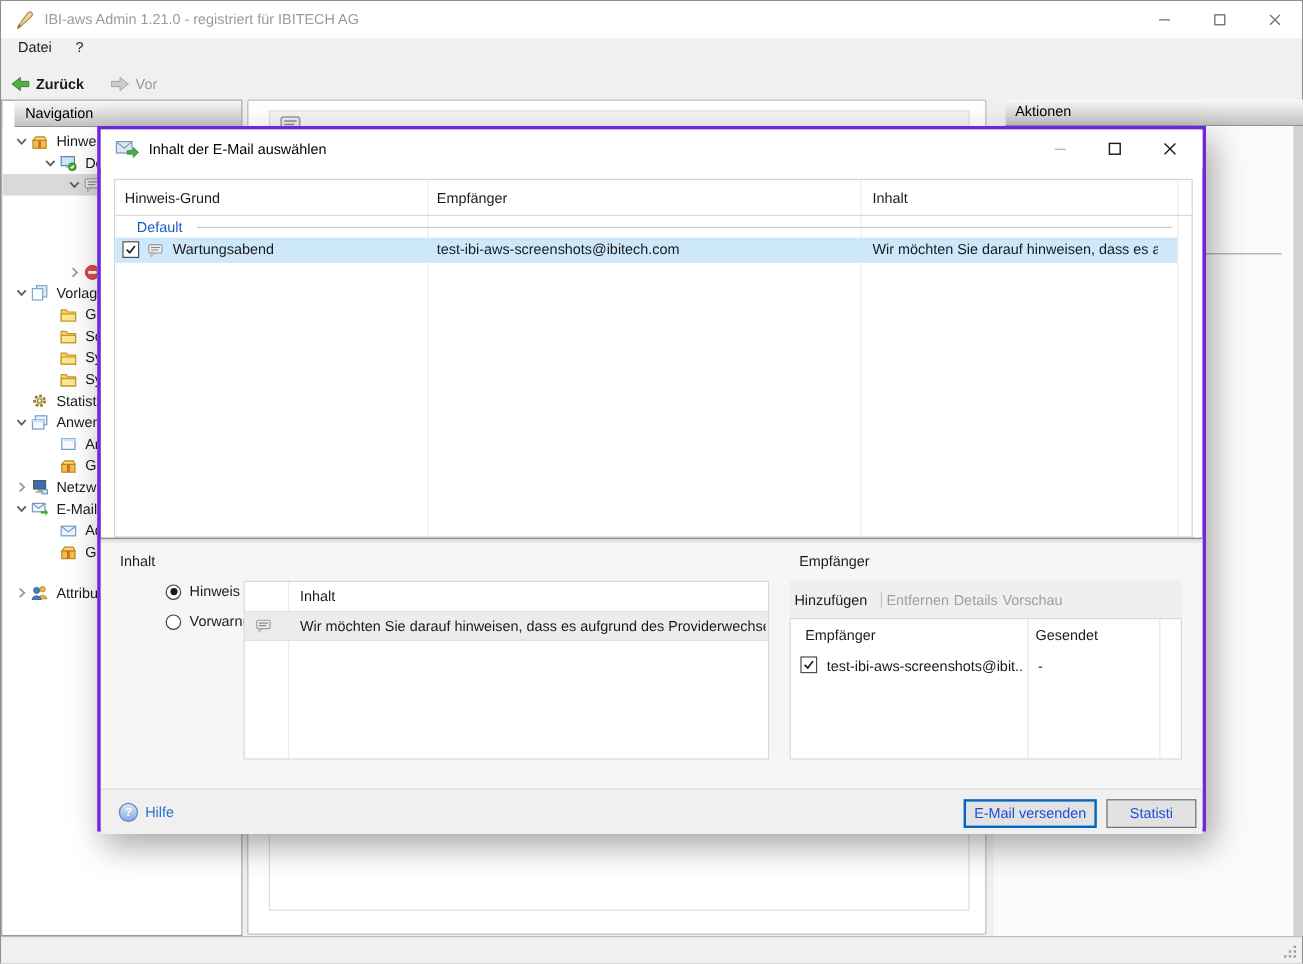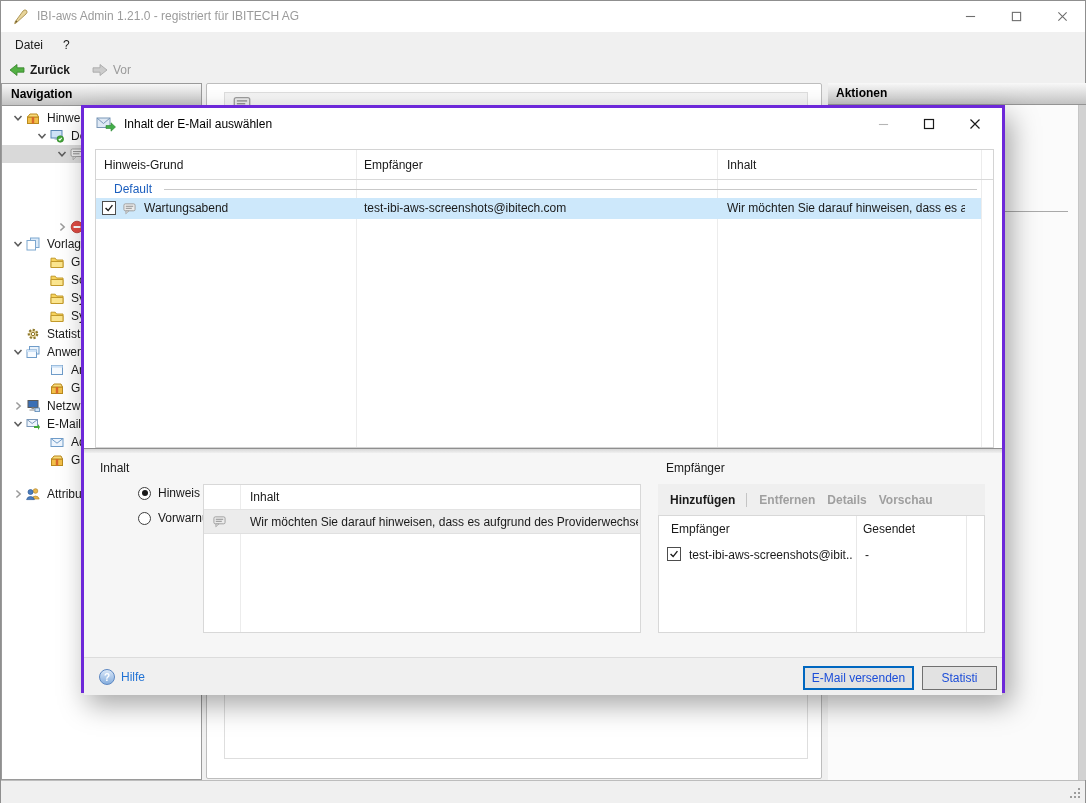--- a/index.html
+++ b/index.html
@@ -9,32 +9,32 @@
   
   #window { position:absolute; left:0; top:0; width:1086px; height:803px;
             background:#f0f0f0; border:1px solid #8f8f8f; }
   .titlebar { position:absolute; left:0; top:0; width:100%; height:31px; background:#ffffff; }
   .titlebar .title { position:absolute; left:36px; top:0; line-height:31px; color:#9b9b9b; }
   .app-icon { position:absolute; left:11px; top:7px; width:18px; height:18px; }
   .winbtns { position:absolute; right:0; top:0; height:31px; display:flex; }
   .winbtn { width:46px; height:31px; display:flex; align-items:center; justify-content:center; color:#6e6e6e; }
 
   .menubar { position:absolute; left:0; top:31px; width:100%; height:25px; background:#f0f0f0;
-             display:flex; align-items:center; padding-left:14px; }
+             display:flex; align-items:flex-start; padding-left:14px; }
   .menuitem { margin-right:20px; color:#1a1a1a; }
 
   .toolbar { position:absolute; left:0; top:56px; width:100%; height:26px; background:#f0f0f0;
              display:flex; align-items:center; }
   .tbtn { display:flex; align-items:center; gap:5px; margin-left:8px; }
   .tbtn .lbl { font-weight:bold; color:#1a1a1a;text-align:right; }
   .tbtn.disabled .lbl { font-weight:normal; color:#9a9a9a; }
 
   
   .panel-header { height:22px; background:linear-gradient(#f8f8f8,#c3c3c3);
-                  border-bottom:1px solid #949494; font-weight:bold; line-height:21px; padding-left:9px; color:#000; }
+                  border-bottom:1px solid #949494; font-weight:normal; line-height:21px; padding-left:9px; color:#000;margin-left:10px; }
   #nav-panel { position:absolute; left:0; top:82px; width:201px; height:697px;
                background:#fff; border:1px solid #9a9a9a; }
   #nav-tree { position:absolute; left:0; top:22px; right:0; bottom:0; background:#fff; overflow:hidden; }
   .tsel { position:absolute; left:0; width:100%; height:18px; background:#d9d9d9; }
   .trow { position:absolute; height:18px; display:flex; align-items:center; white-space:nowrap; }
   .trow .chev { width:16px; height:12px; display:flex; align-items:center; justify-content:center; flex:0 0 16px; }
   .trow .chev.none { visibility:hidden; }
   .trow .tico { width:17px; height:14px; margin-right:4px; flex:0 0 17px; }
   .lvl0 { padding-left:8px; } .lvl1 { padding-left:32px; } .lvl2 { padding-left:52px; }
 
@@ -96,21 +96,21 @@
   #inhalt-table .ihead { position:absolute; left:0; top:0; width:100%; height:25px; border-bottom:1px solid #e3e3e3; }
   #inhalt-table .icol-sep { position:absolute; left:36px; top:0; bottom:0; width:1px; background:#ececec; }
   #inhalt-table .ihead span { position:absolute; left:46px; line-height:25px; }
   #inhalt-table .irow { position:absolute; left:0; top:25px; width:100%; height:24px; background:#ececec;
                         border-bottom:1px solid #e0e0e0; }
   #inhalt-table .irow .tico { position:absolute; left:8px; top:5px; width:17px; height:14px; }
   #inhalt-table .irow span { position:absolute; left:46px; right:2px; line-height:24px; white-space:nowrap; overflow:hidden; }
 
   #emp-toolbar { position:absolute; left:574px; top:31px; width:327px; height:31px; background:#efefef;
                  display:flex; align-items:center; }
-  #emp-toolbar .tb-item { margin-left:12px;font-weight:bold; }
+  #emp-toolbar .tb-item { margin-left:4px; }
   #emp-toolbar .tb-item.disabled { color:#9f9f9f; }
   #emp-toolbar .tb-sep { width:1px; height:14px; background:#c4c4c4; margin-left:11px; }
   #emp-table { position:absolute; left:574px; top:62px; width:327px; height:118px;
                background:#fff; border:1px solid #d8d8d8; }
   #emp-table .ecol-sep1 { position:absolute; left:197px; top:0; bottom:0; width:1px; background:#e8e8e8; }
   #emp-table .ecol-sep2 { position:absolute; left:307px; top:0; bottom:0; width:1px; background:#e8e8e8; }
   #emp-table .ehead span { position:absolute; line-height:26px; }
   #emp-table .erow { position:absolute; left:0; top:28px; width:100%; height:22px; }
   #emp-table .erow .cb { position:absolute; left:8px; top:3px; }
   #emp-table .erow .ecell { position:absolute; line-height:22px; white-space:nowrap; overflow:hidden; }

